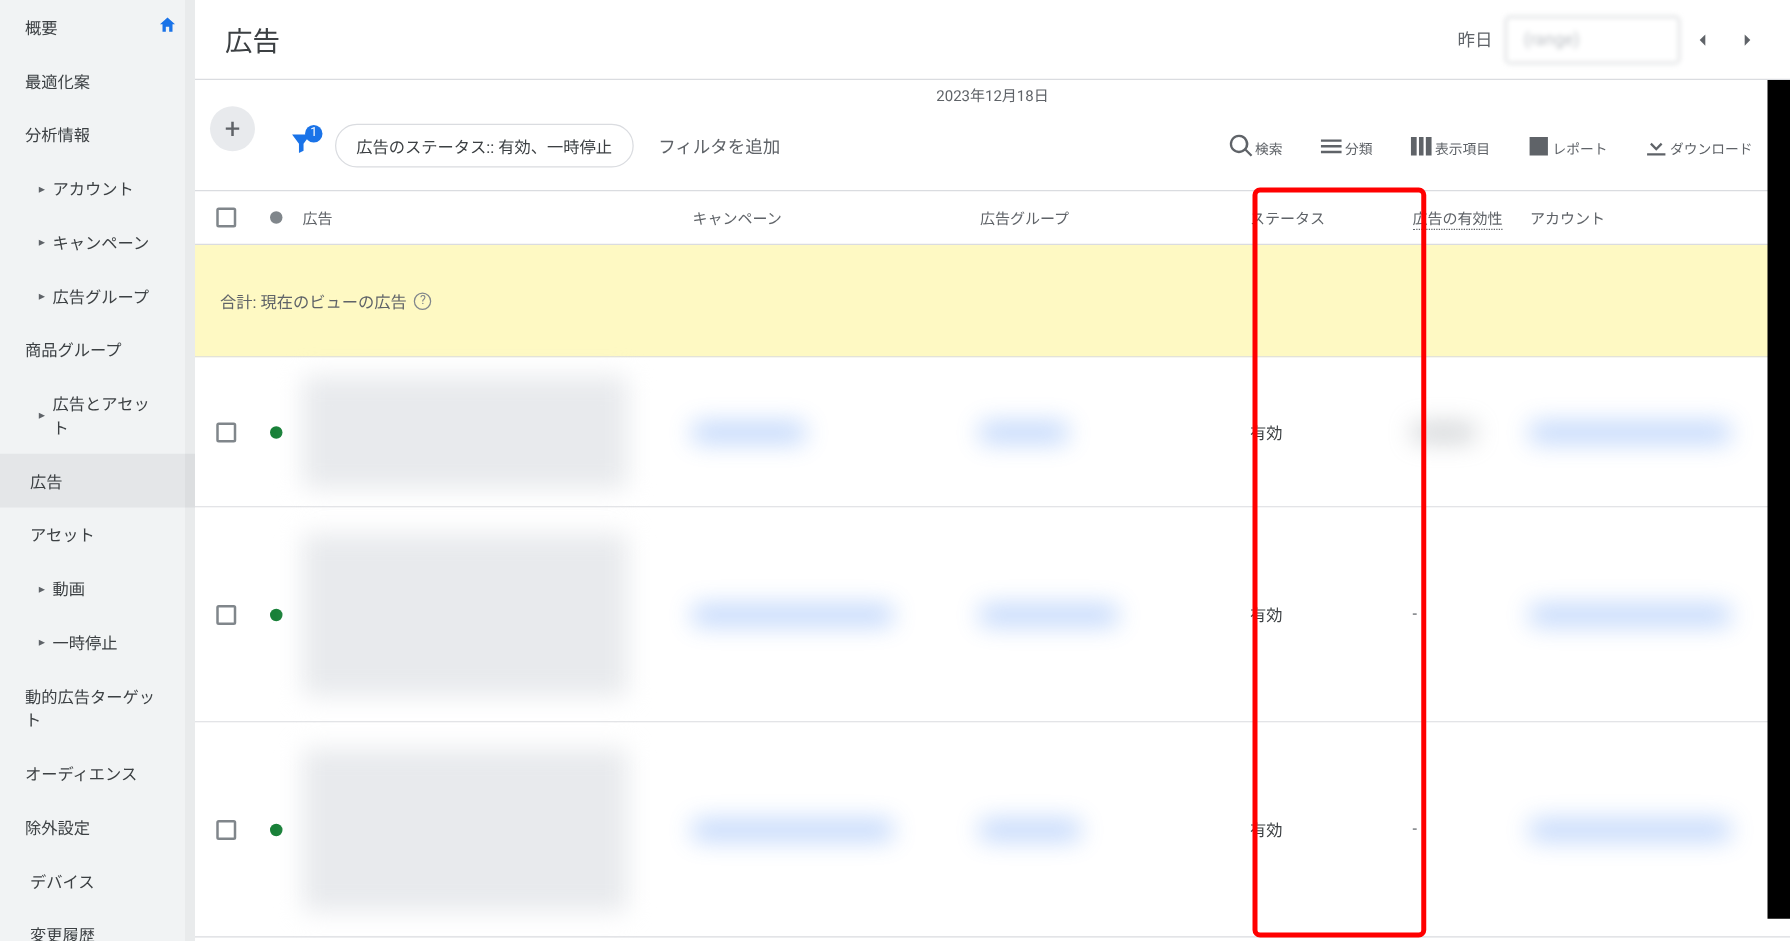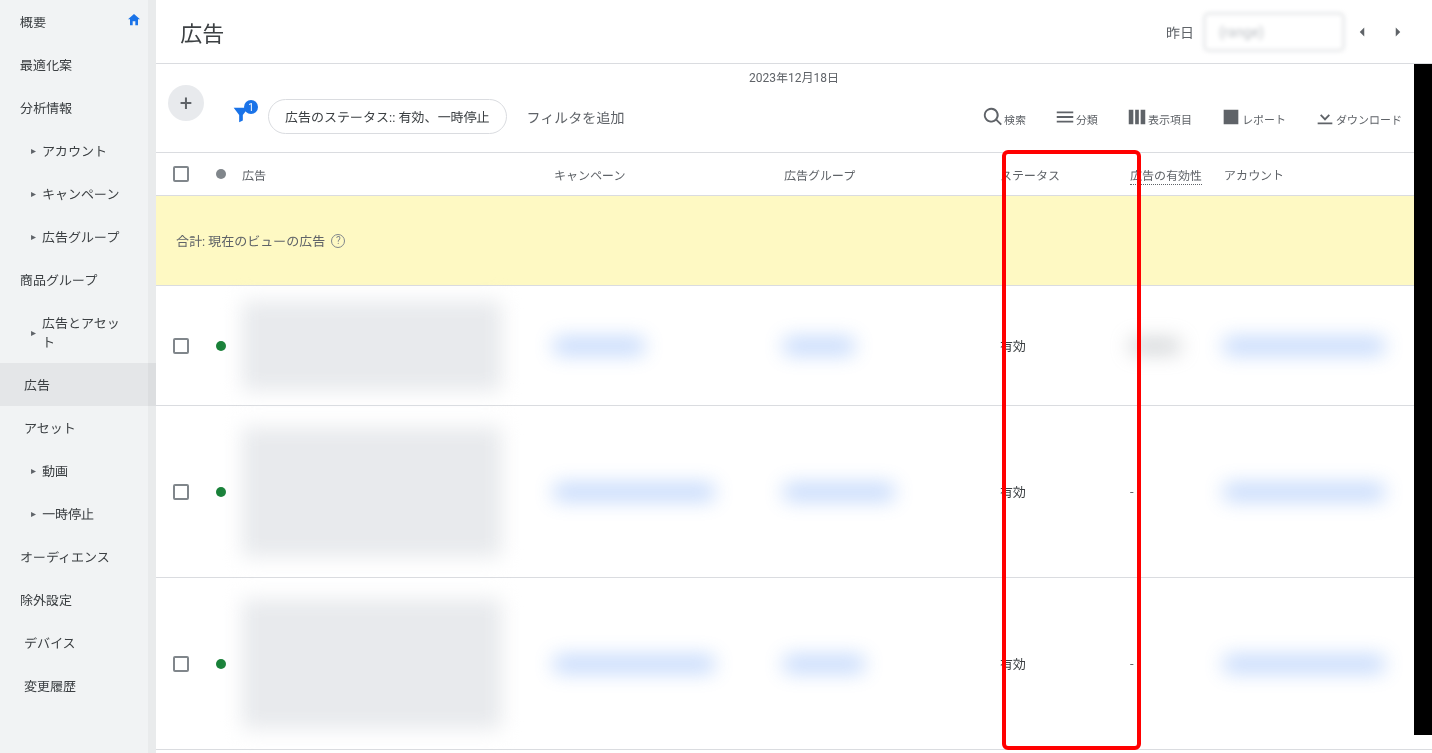--- a/index.html
+++ b/index.html
@@ -127,20 +127,23 @@
     <div class="sb-item sb-sub">
         <span>アセット</span>
       </div>
     <div class="sb-item has-caret">
         <span>動画</span>
       </div>
     <div class="sb-item has-caret">
         <span>一時停止</span>
       </div>
     <div class="sb-item no-caret">
+        <span>動的広告ターゲット</span>
+      </div>
+    <div class="sb-item no-caret">
         <span>オーディエンス</span>
       </div>
     <div class="sb-item no-caret">
         <span>除外設定</span>
       </div>
     <div class="sb-item sb-sub">
         <span>デバイス</span>
       </div>
     <div class="sb-item sb-sub">
         <span>変更履歴</span>

